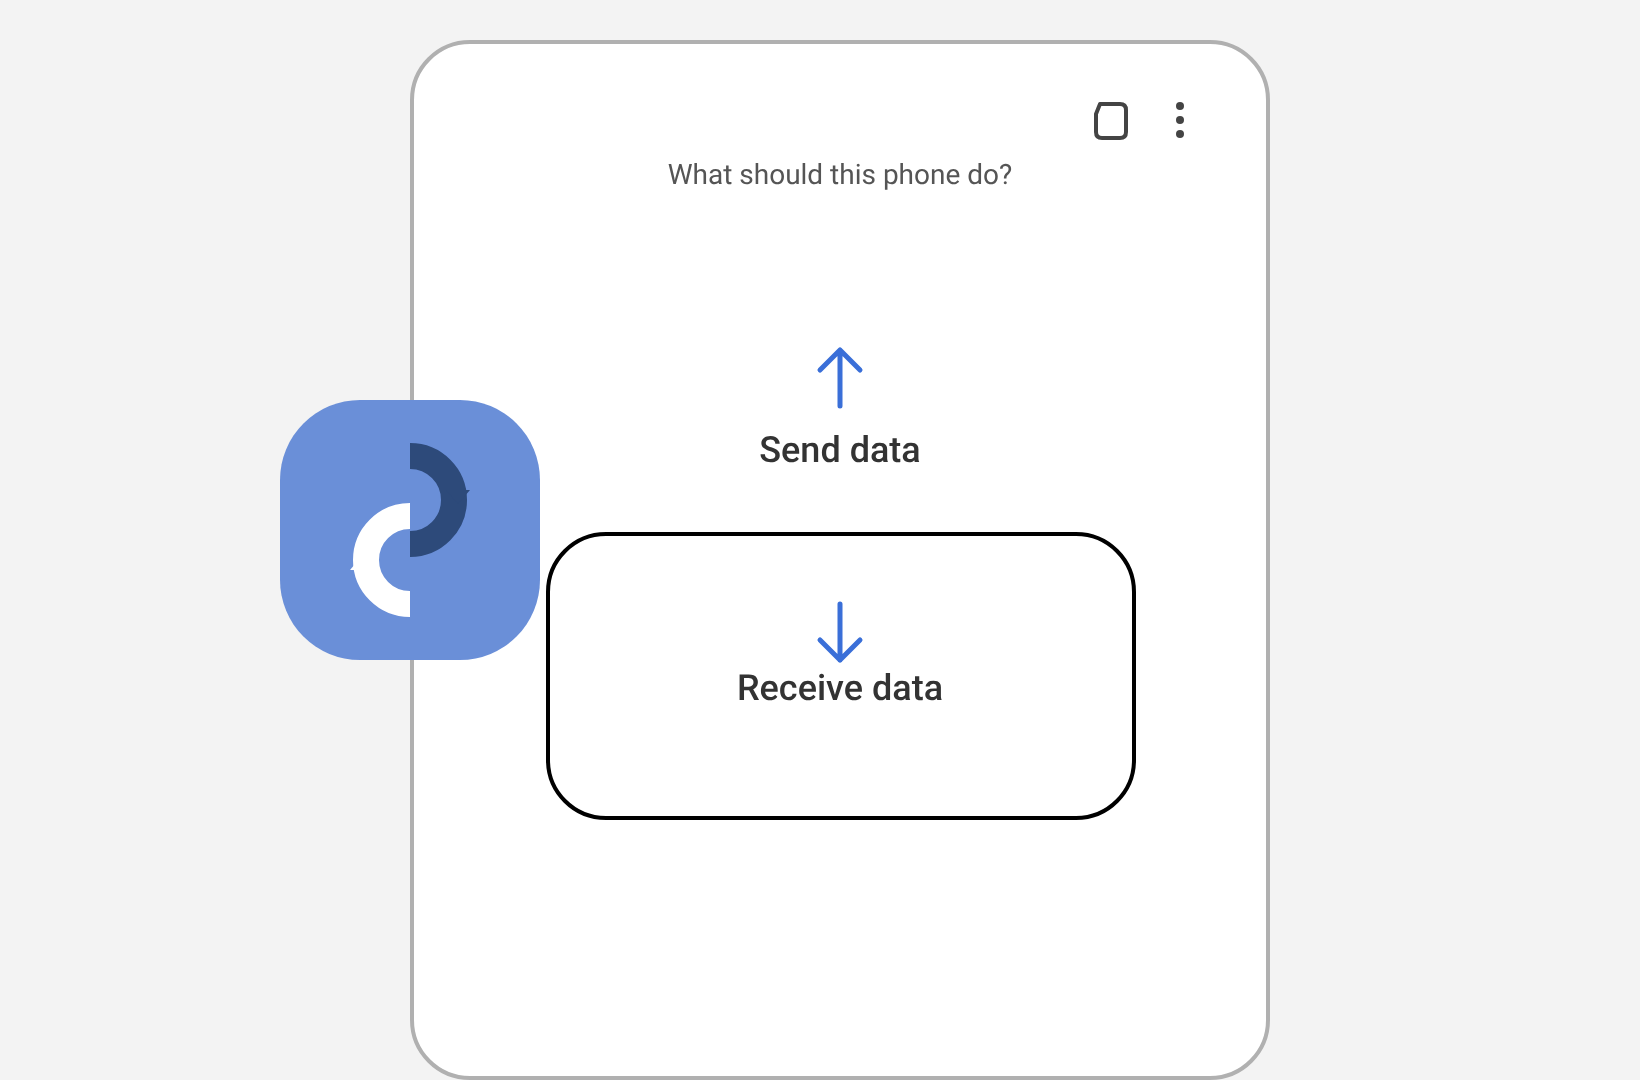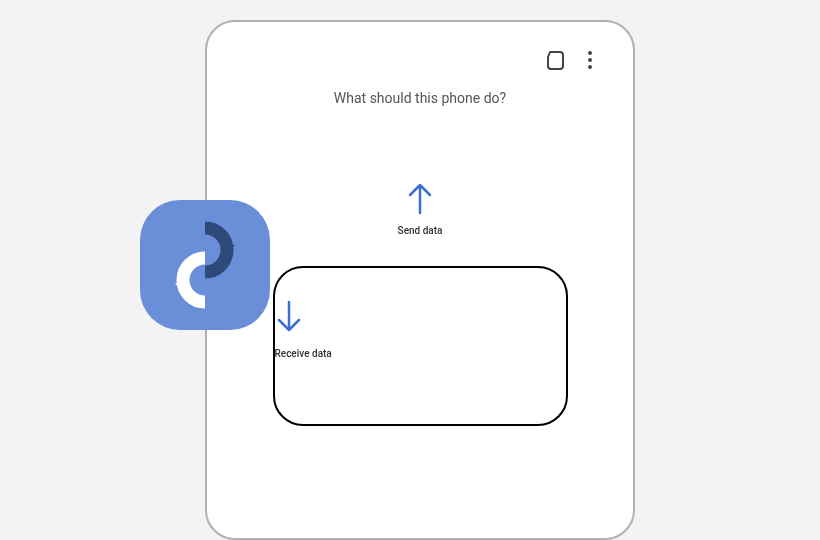--- a/index.html
+++ b/index.html
@@ -60,56 +60,55 @@
       text-align: center;
       font-size: 27px;
       font-weight: 500;
       color: #222;
       margin-top: 50px;
     }
     .subtitle {
       text-align: center;
       font-size: 14px;
       color: #555;
-      margin-top: 20px;
+      margin-top: 10px;
     }
     .options {
       margin-top: 75px;
       display: flex;
       flex-direction: column;
       align-items: center;
       gap: 30px;
     }
     .option-send {
       display: flex;
       flex-direction: column;
       align-items: center;
       gap: 10px;
       cursor: pointer;
     }
     .arrow-icon {
       width: 28px;
       height: 34px;
     }
     .option-label {
-      font-size: 10px;
+      font-size: 18px;
       color: #333;
       font-weight: 500;
     }
     .option-receive {
       width: 295px;
-      height: 160px;
+      height: 144px;
       border: 2.5px solid #000;
       border-radius: 30px;
       display: flex;
       flex-direction: column;
-      align-items: flex-start;
+      align-items: center;
       justify-content: flex-start;
       padding-top: 32px;
-      gap: 14px;
       cursor: pointer;
     }
     .app-icon {
       position: absolute;
       left: 140px;
       top: 200px;
       width: 130px;
       height: 130px;
       background: #6a8fd8;
       border-radius: 40px;

